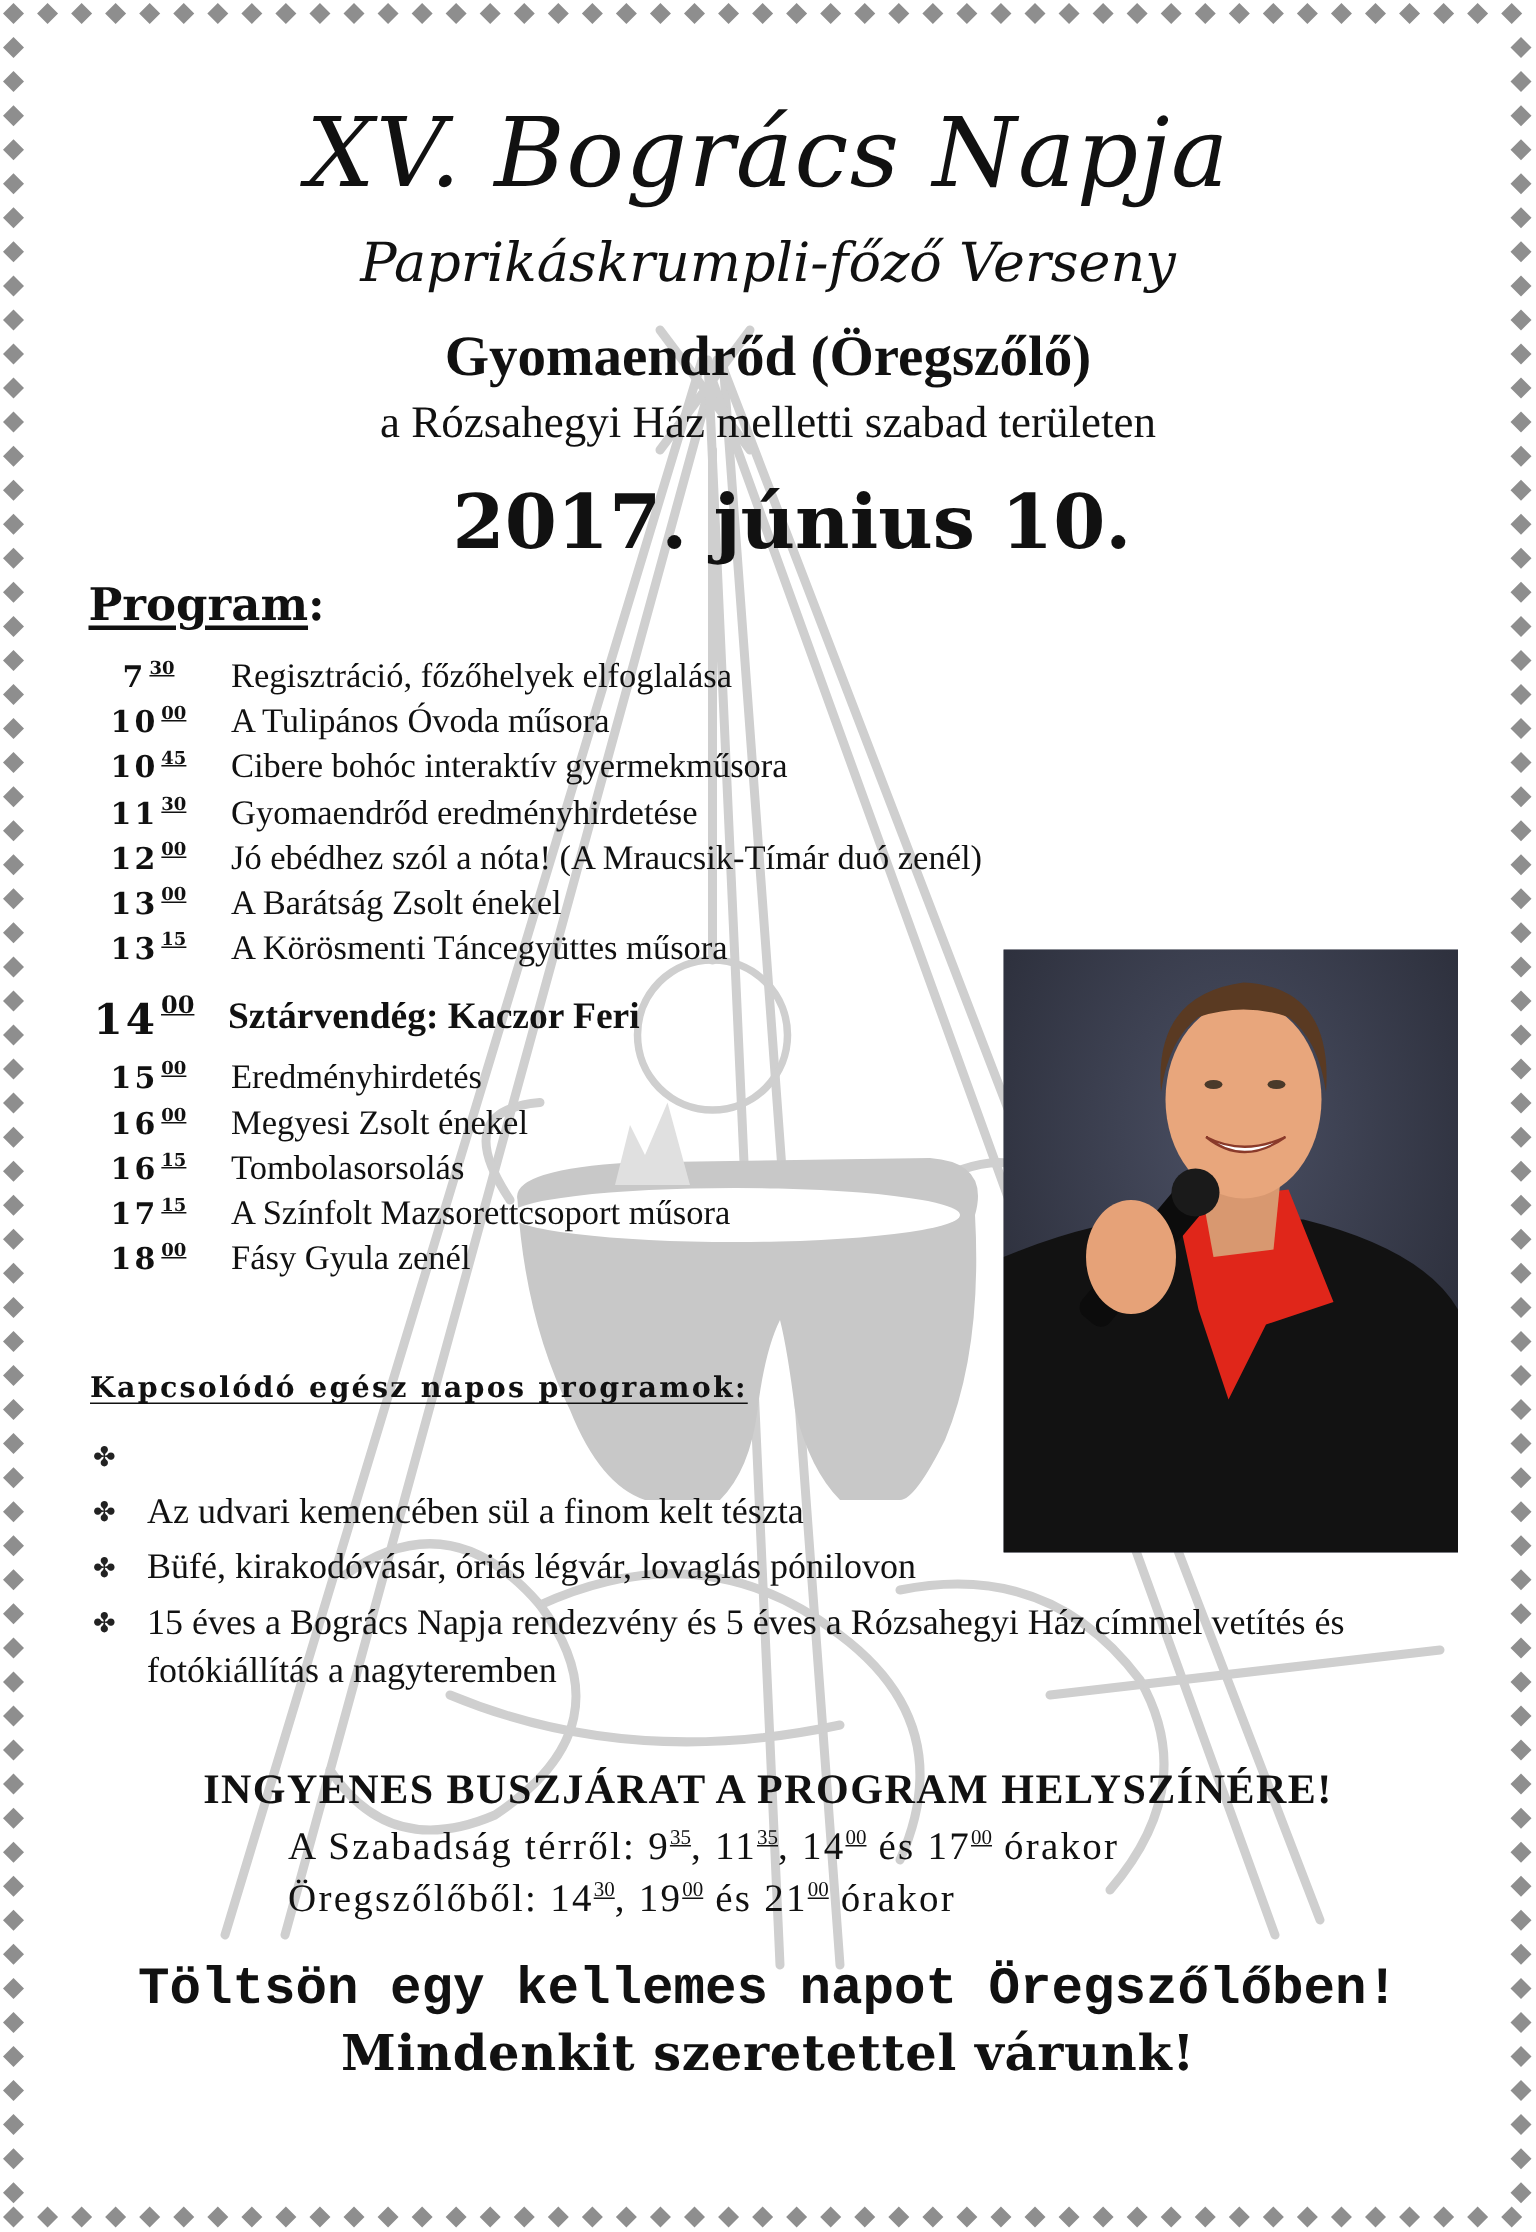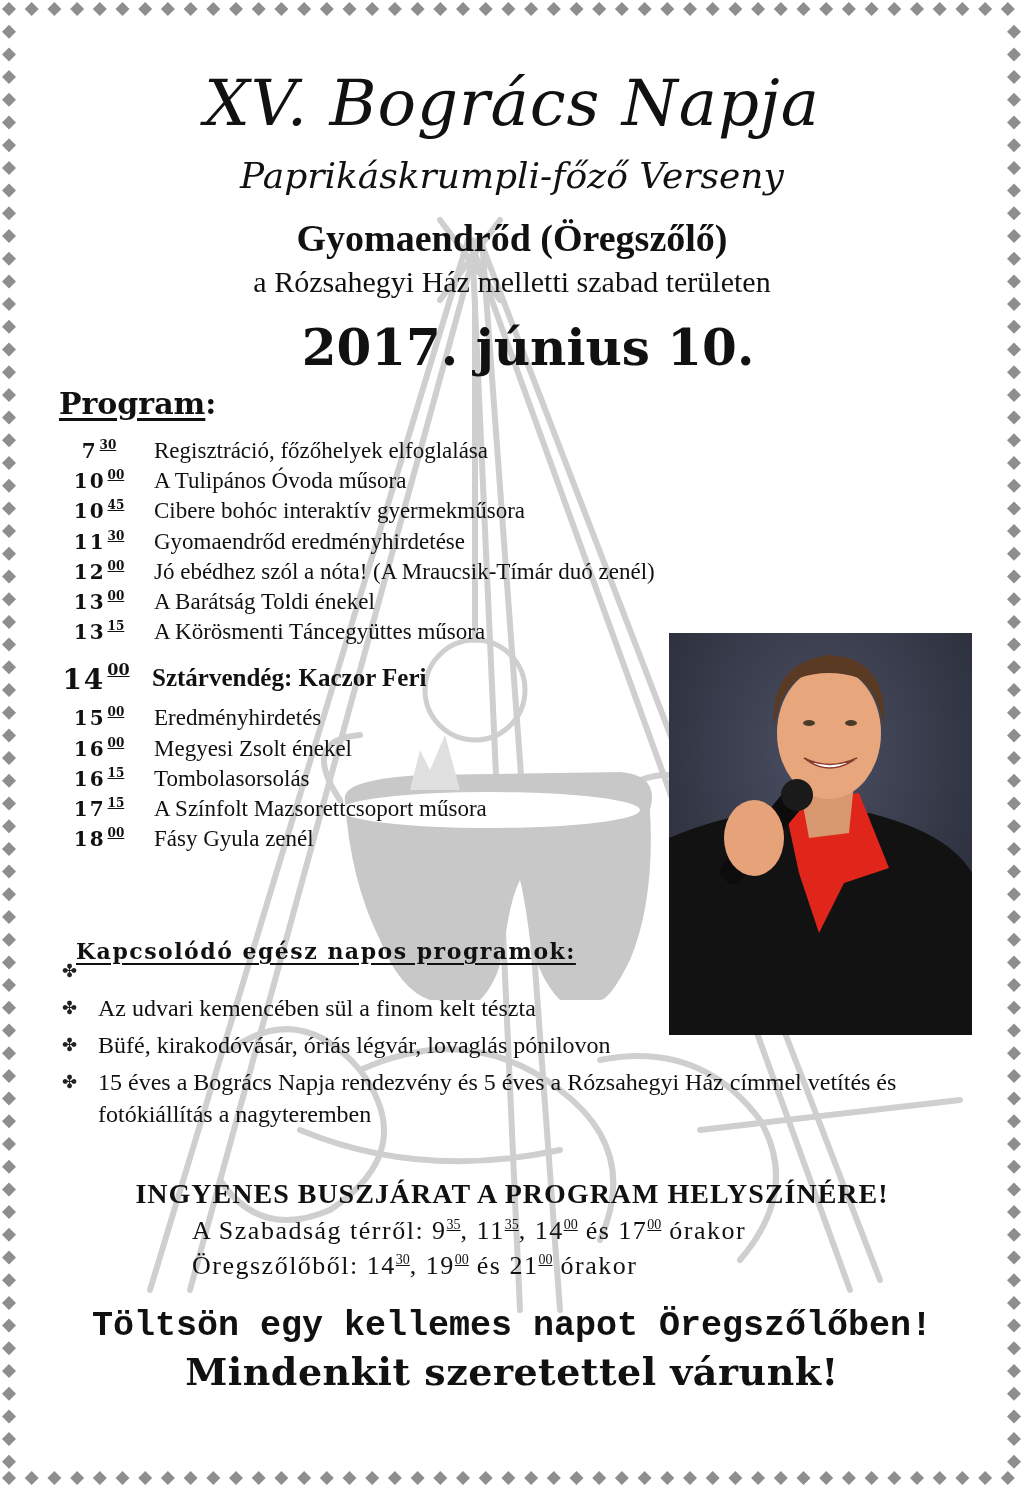--- a/index.html
+++ b/index.html
@@ -18,32 +18,32 @@
   .prog-h .u { text-decoration: underline; text-underline-offset: 4px; }
   .sched { left: 50px; top: 438px; width: 820px; }
   .row { display: flex; align-items: baseline; height: 30.2px; font-family: "Liberation Serif", serif; font-size: 23px; }
   .row .t { width: 98px; text-align: center; font-family: "DejaVu Serif", serif; font-weight: bold; font-size: 20px; letter-spacing: 2px; }
   .row .t sup { font-size: 12px; text-decoration: underline; letter-spacing: 0; vertical-align: 9px; margin-left: 2px; }
   .row .d { margin-left: 6px; white-space: nowrap; }
   .row.star { height: 50px; margin-top: 4px; margin-bottom: 2px; align-items: center; }
   .row.star .t { font-size: 28px; width: 92px; }
   .row.star .t sup { font-size: 16px; vertical-align: 14px; }
   .row.star .d { font-family: "Liberation Serif", serif; font-weight: bold; font-size: 25px; margin-left: 10px; }
-  .rel-h { left: 76px; top: 914px; font-family: "DejaVu Serif", serif; font-weight: bold; font-size: 22px; letter-spacing: 1.5px; text-decoration: underline; text-underline-offset: 4px; white-space: nowrap; margin-top: 24px; }
+  .rel-h { left: 60px; top: 914px; font-family: "DejaVu Serif", serif; font-weight: bold; font-size: 19px; letter-spacing: 1.5px; text-decoration: underline; text-underline-offset: 4px; white-space: nowrap; }
   .bullets { left: 62px; top: 955px; width: 920px; }
   .bl { display: flex; font-family: "Liberation Serif", serif; font-size: 24px; line-height: 32px; margin-bottom: 5px; }
   .bl .b { width: 36px; flex: none; font-size: 18px; color: #222; }
   .bl .tx { width: 880px; }
   .bus-h { top: 1178px; font-family: "Liberation Serif", serif; font-weight: bold; font-size: 28px; letter-spacing: 1px; }
   .bus { left: 192px; font-family: "Liberation Serif", serif; font-size: 26px; letter-spacing: 1.5px; white-space: nowrap; }
   .bus sup { font-size: 14px; text-decoration: underline; vertical-align: 10px; letter-spacing: 0; }
   .bus1 { top: 1216px; }
   .bus2 { top: 1251px; }
   .closing1 { top: 1306px; font-family: Liberation Mono, monospace; font-weight: bold; font-size: 35px; }
-  .closing2 { top: 1349px; font-family: "DejaVu Serif", serif; font-weight: bold; font-size: 38px; letter-spacing: 0.5px; }
+  .closing2 { top: 1349px; font-family: "DejaVu Serif", serif; font-weight: bold; font-size: 33px; letter-spacing: 0.5px; }
   .photo { left: 669px; top: 633px; width: 303px; height: 402px; overflow: hidden; background: #2f3240; }
 </style>
 </head>
 <body>
 
 <svg class="border" viewBox="0 0 1024 1488" id="border-svg">
     <path d="M9 2 L16 9 L9 16 L2 9 Z" fill="#8e8e8e"></path>
     <path d="M9 1471 L16 1478 L9 1485 L2 1478 Z" fill="#8e8e8e"></path>
     <path d="M31.7 2 L38.7 9 L31.7 16 L24.7 9 Z" fill="#8e8e8e"></path>
     <path d="M31.7 1471 L38.7 1478 L31.7 1485 L24.7 1478 Z" fill="#8e8e8e"></path>
@@ -316,21 +316,21 @@
     <div class="row">
       <span class="t"><span>11</span><sup>30</sup></span>
       <span class="d">Gyomaendrőd eredményhirdetése</span>
     </div>
     <div class="row">
       <span class="t"><span>12</span><sup>00</sup></span>
       <span class="d">Jó ebédhez szól a nóta! (A Mraucsik-Tímár duó zenél)</span>
     </div>
     <div class="row">
       <span class="t"><span>13</span><sup>00</sup></span>
-      <span class="d">A Barátság Toldi énekel</span>
+      <span class="d">A Barátság Zsolt énekel</span>
     </div>
     <div class="row">
       <span class="t"><span>13</span><sup>15</sup></span>
       <span class="d">A Körösmenti Táncegyüttes műsora</span>
     </div>
     <div class="row star">
       <span class="t"><span>14</span><sup>00</sup></span>
       <span class="d">Sztárvendég: Kaczor Feri</span>
     </div>
     <div class="row">

